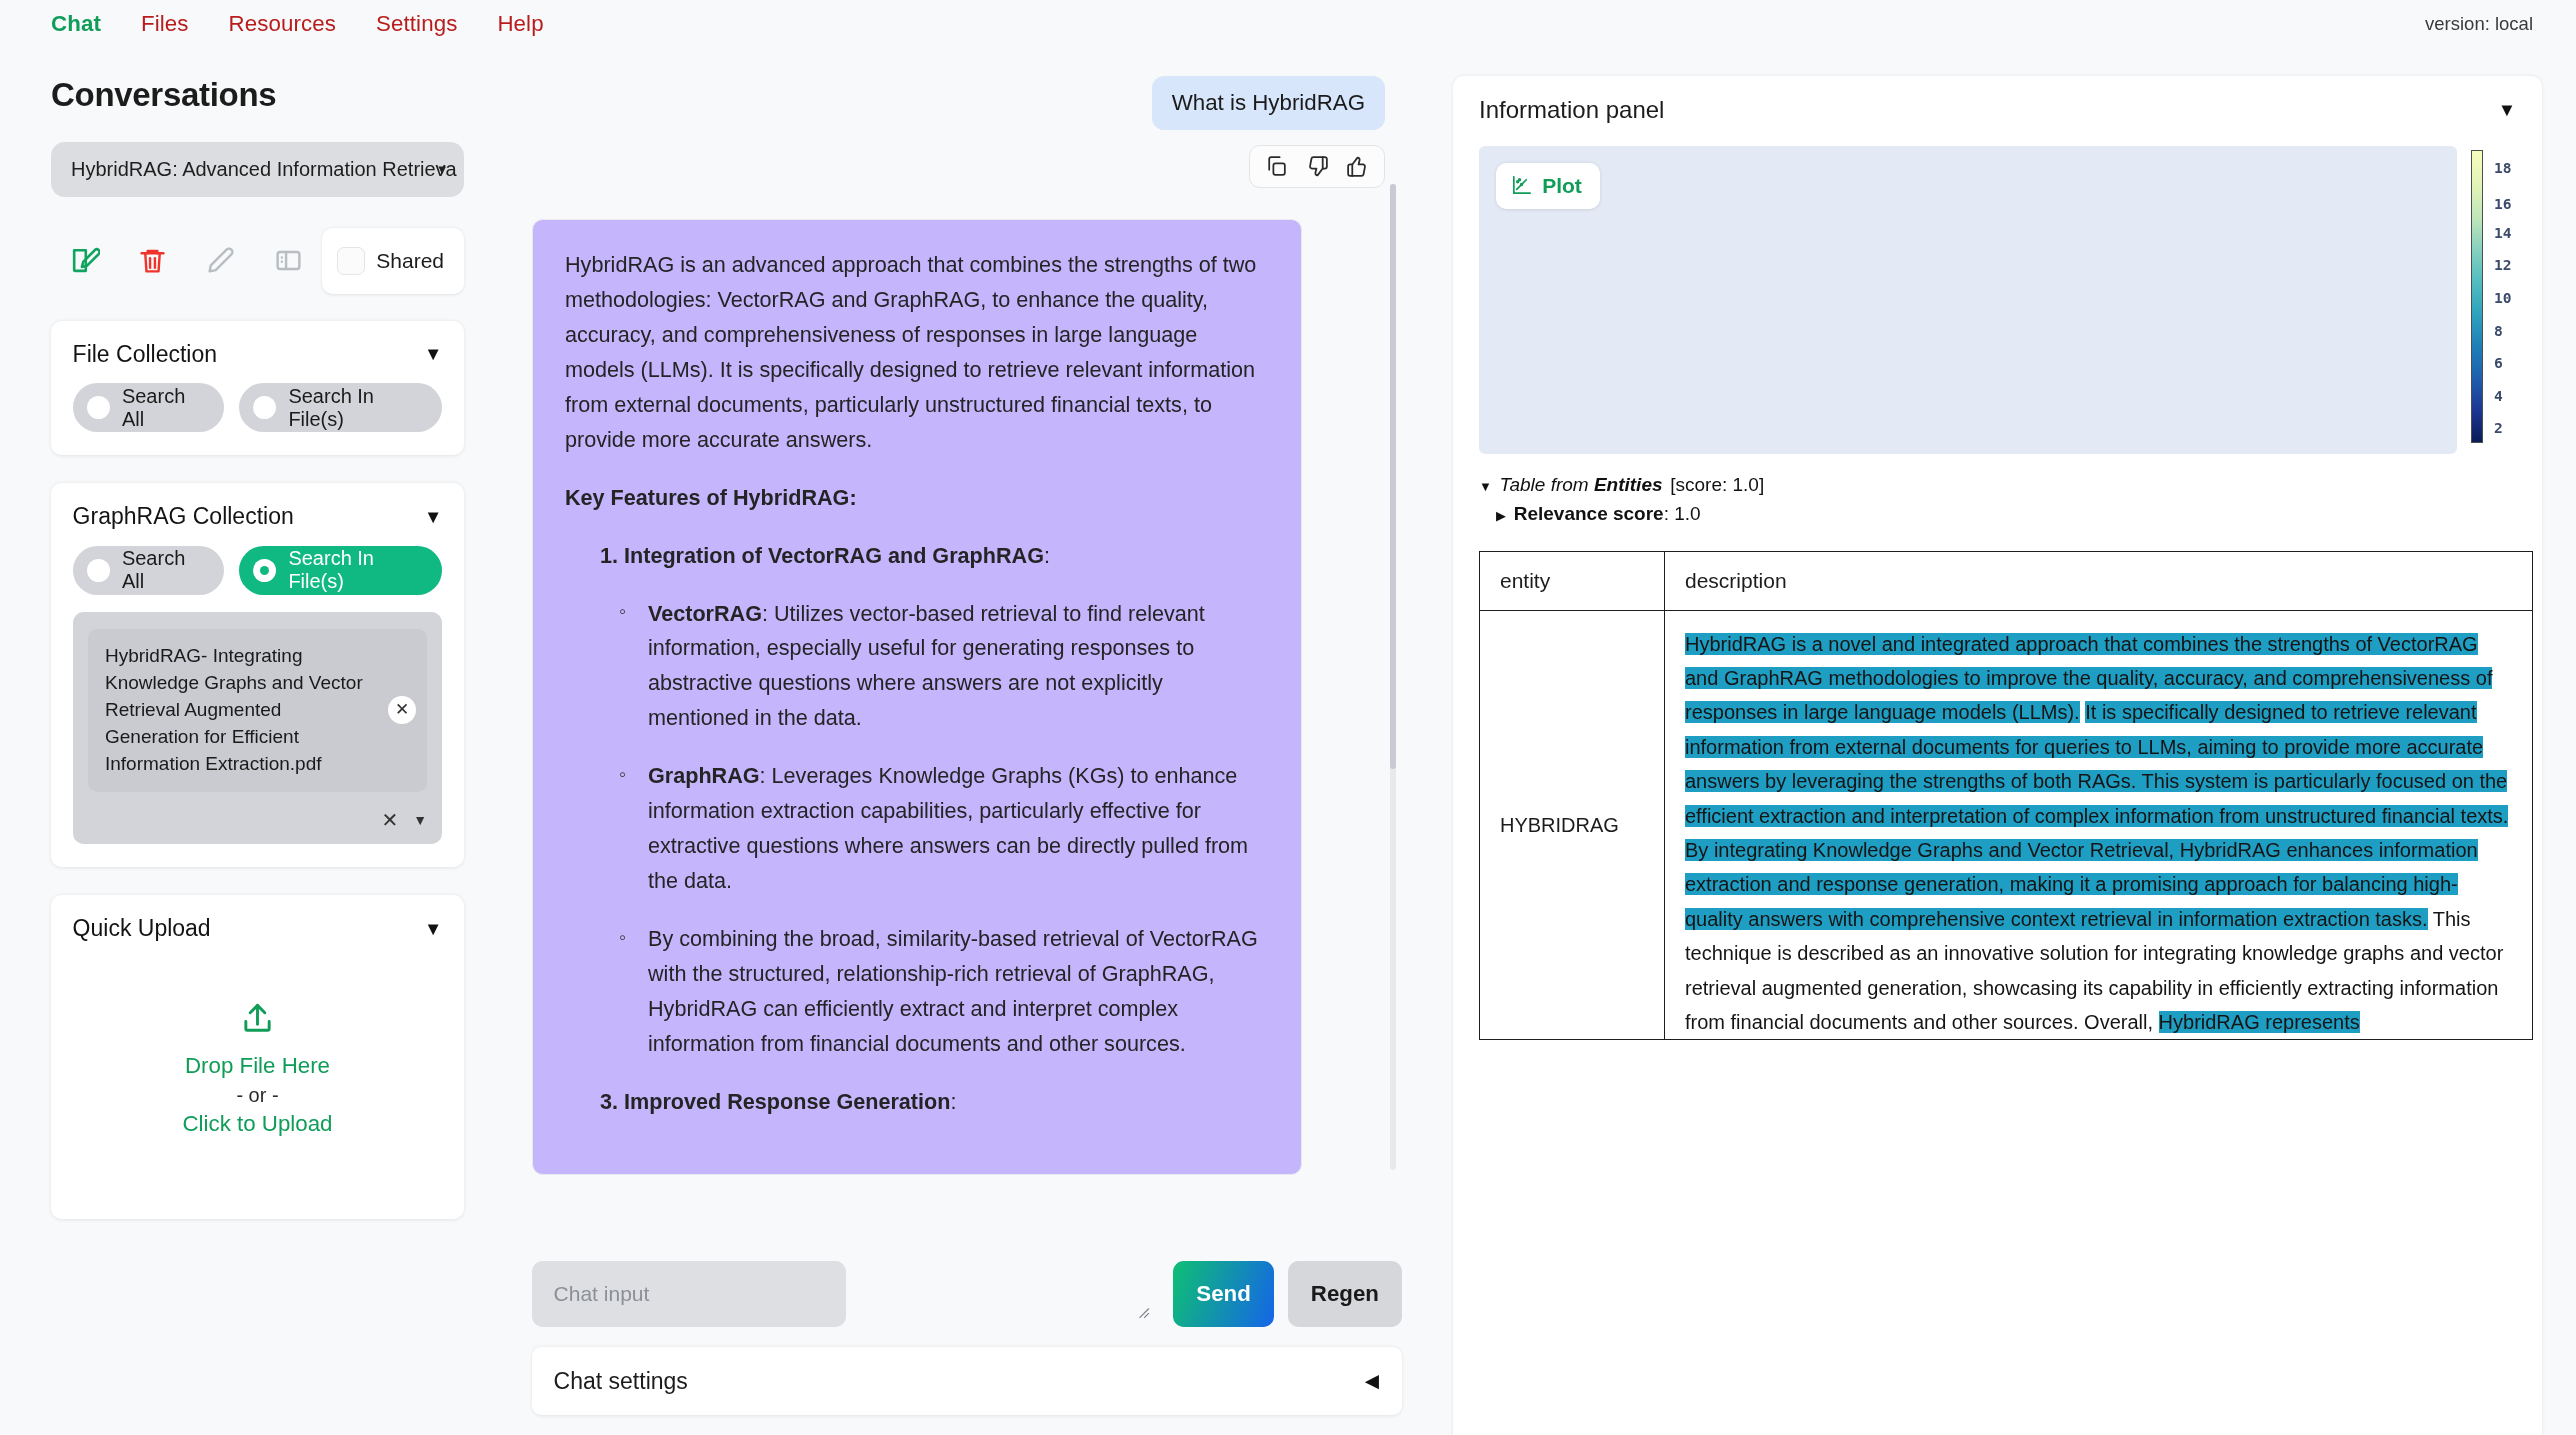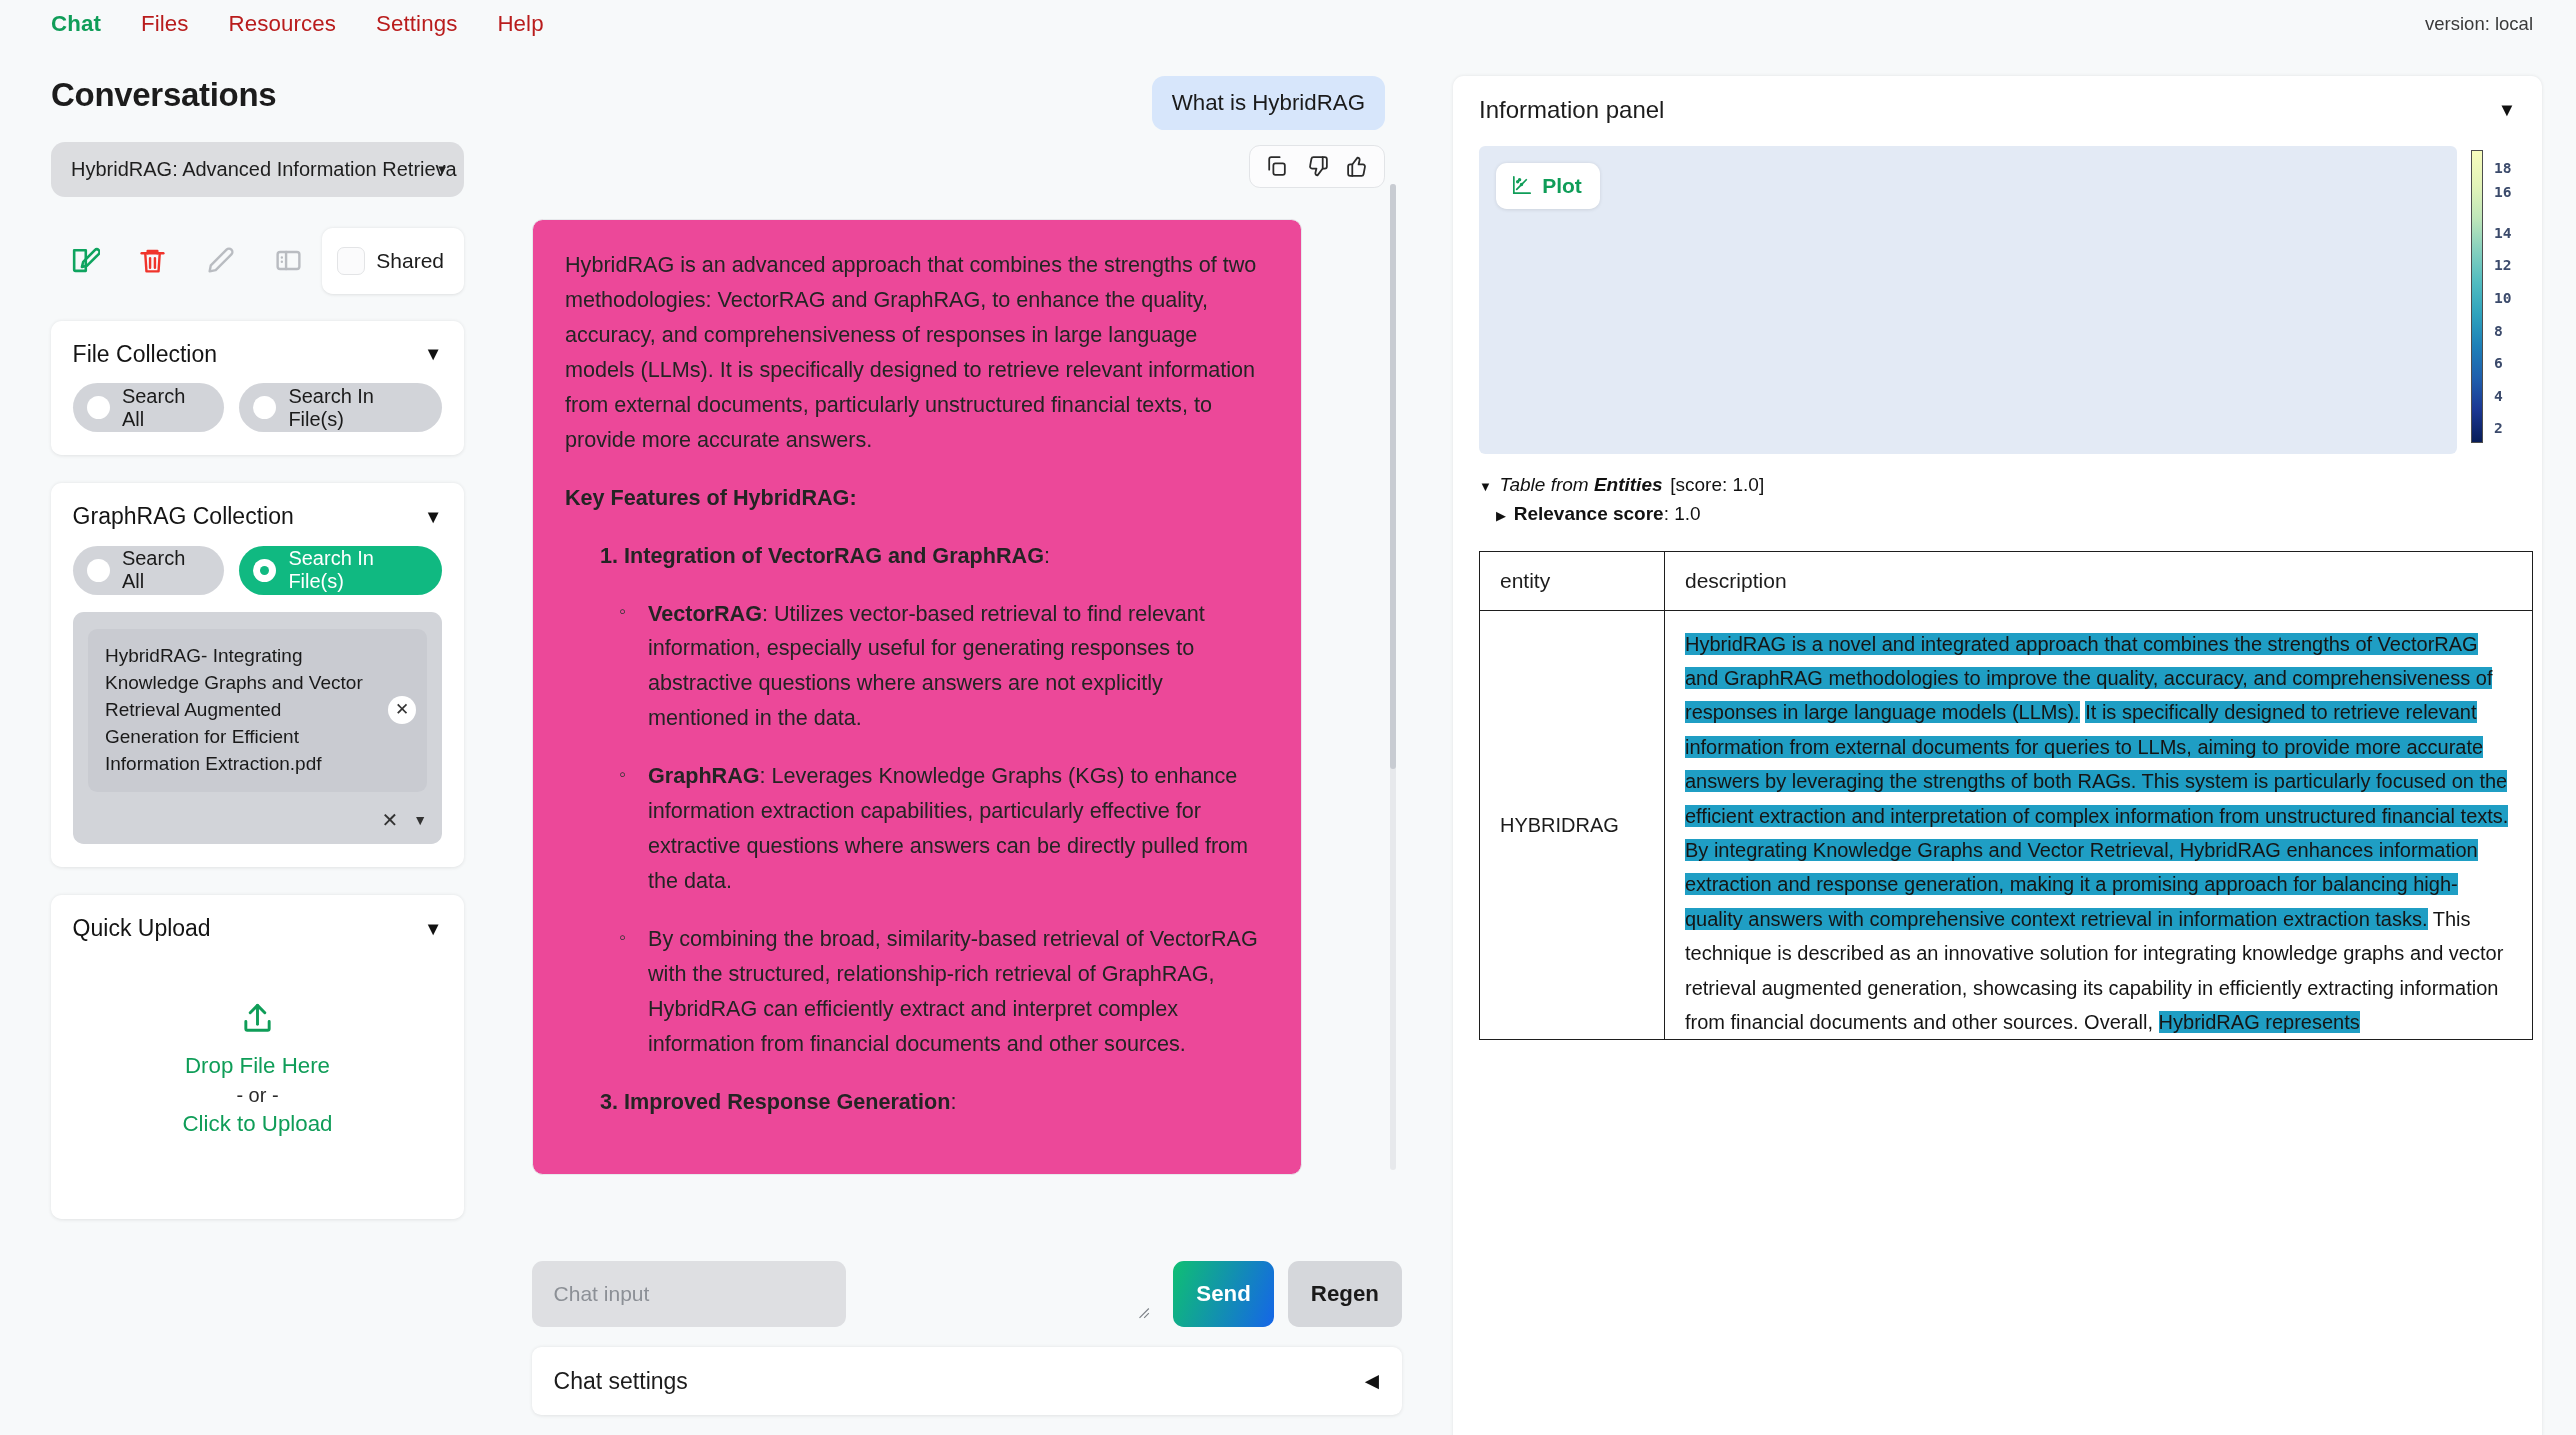--- a/index.html
+++ b/index.html
@@ -123,21 +123,21 @@
   .act-row { display: flex; justify-content: flex-end; margin-top: 15.4px; }
   .act-group {
     display: flex; align-items: center; gap: 15.4px;
     border: 0.8px solid #e2e4e7; border-radius: 10.8px;
     background: #fcfcfd; padding: 7.7px 14px;
   }
   .act-btn { cursor: pointer; display:flex; }
 
   .bot-bubble {
     margin-top: 31px;
-    background: #ec4899; border: 0.8px solid #e7e9ec; border-radius: 10.8px;
+    background: #c4b5fd; border: 0.8px solid #e7e9ec; border-radius: 10.8px;
     padding: 28px 32px 31px 32px;
     font-size: 21.6px; line-height: 1.62; color: #242424;
     max-width: 770px;
   }
   .bot-bubble p { margin-bottom: 23px; }
   .bot-h { font-weight: 700; margin: 4.6px 0 20px 0; }
   .num-item { font-weight: 700; margin: 0 0 18.5px 35px; }
   .num-item span.reg { font-weight: 400; }
   .sub-item { margin: 0 0 20px 83px; position: relative; }
   .sub-item::before {
@@ -551,21 +551,21 @@
         <div class="cbar-wrap">
           <div class="cbar"></div>
           <div id="cticks">
               <div class="ctick" style="top: 281px;">2</div>
               <div class="ctick" style="top: 249px;">4</div>
               <div class="ctick" style="top: 216px;">6</div>
               <div class="ctick" style="top: 184px;">8</div>
               <div class="ctick" style="top: 151px;">10</div>
               <div class="ctick" style="top: 118px;">12</div>
               <div class="ctick" style="top: 86px;">14</div>
-              <div class="ctick" style="top: 45px;">16</div>
+              <div class="ctick" style="top: 57px;">16</div>
               <div class="ctick" style="top: 21px;">18</div>
             </div>
         </div>
       </div>
 
       <div class="tbl-meta">
         <div class="r1">
           <span class="tri-s">▼</span>
           <span class="ital"><span>Table from</span> <b>Entities</b></span>
           <span>[score: 1.0]</span>

